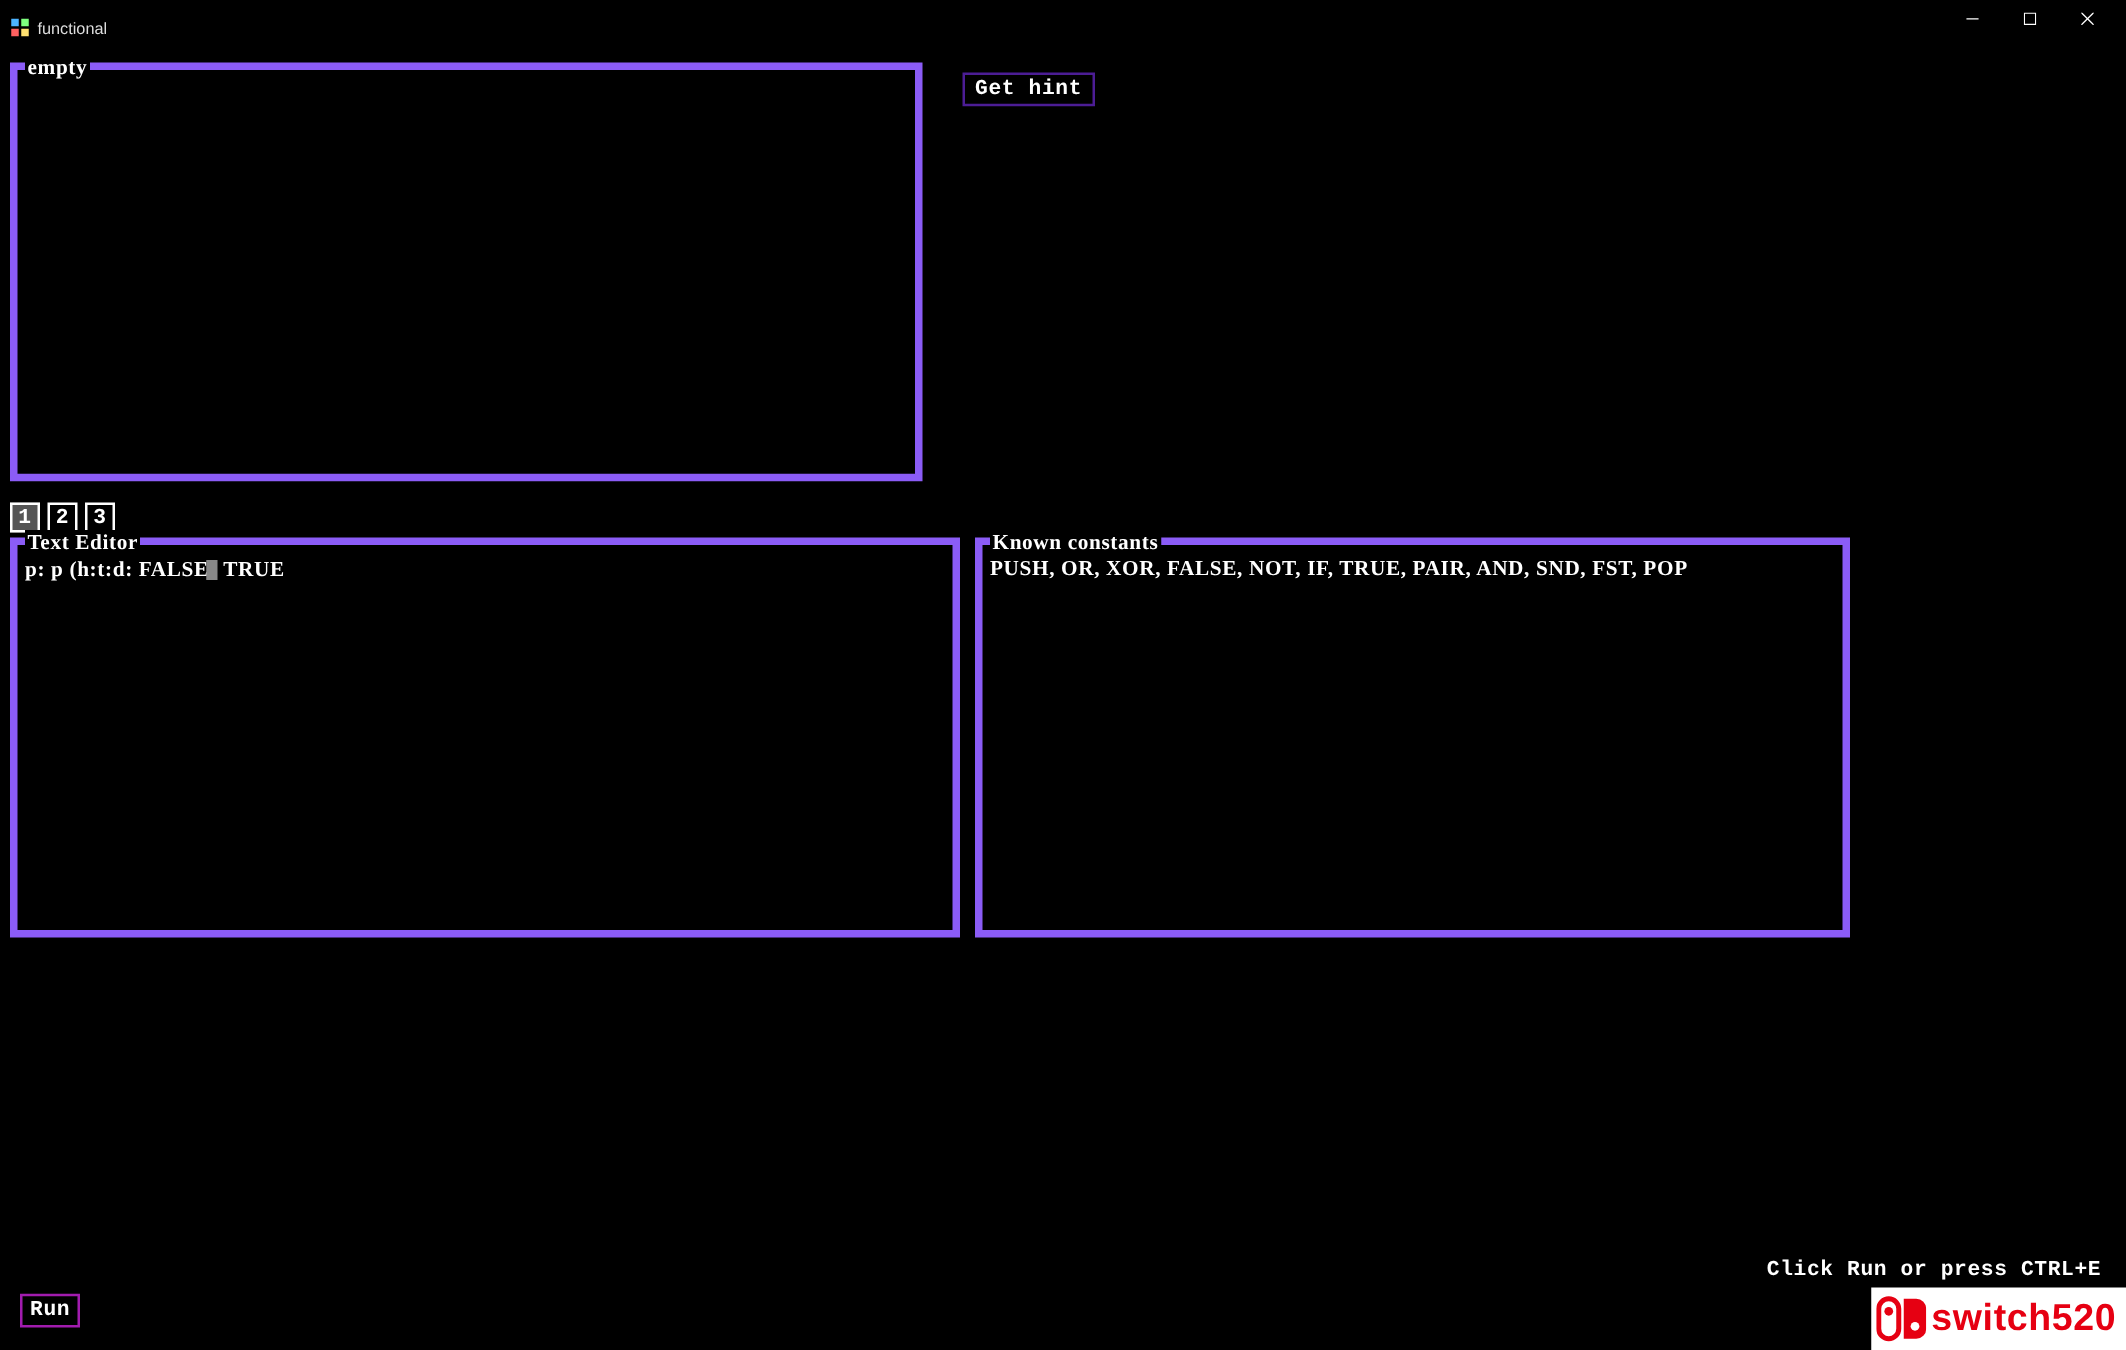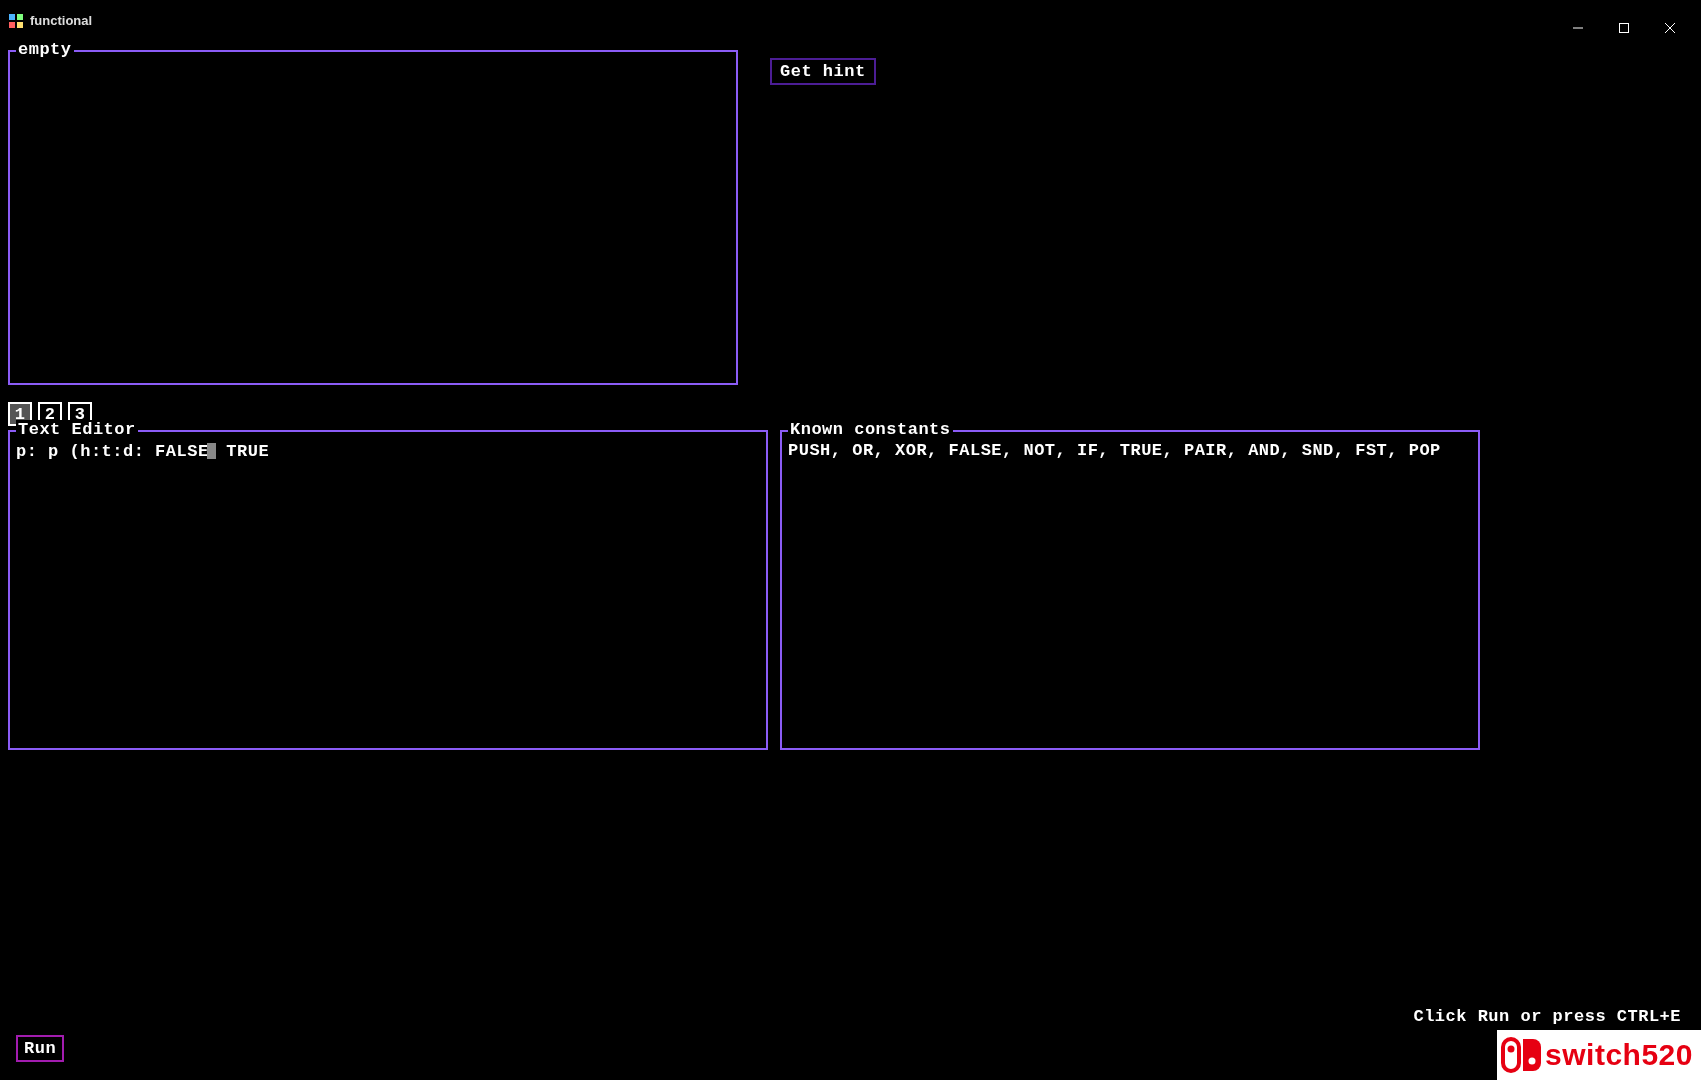--- a/index.html
+++ b/index.html
@@ -13,24 +13,24 @@
       height: 1080px;
       overflow: hidden;
       position: relative;
       
     }
     
     .titlebar {
       height: 30px;
       background: #000;
       display: flex;
-      align-items: flex-start;
-      padding: 13px 8px;
+      align-items: flex-end;
+      padding: 0 8px;
       color: #ddd;
-      font-weight: bold;
+      font-weight: normal;
       font-family: "Segoe UI", sans-serif;
       font-size: 13px;
     }
     .titlebar .app-icon {
       width: 16px;
       height: 16px;
       margin-right: 6px;
       display: inline-flex;
       align-items: center;
       justify-content: center;
@@ -54,22 +54,23 @@
       top: 30px;
       right: 0;
       bottom: 0;
       font-family: "Lucida Console","Courier New",monospace;
       font-size: 17px;
       letter-spacing: 0.5px;
       font-weight: bold;
     }
     .panel {
       position: absolute;
-      border: 2px solid #8b5cf6;
+      border: 6px solid #8b5cf6;
       padding: 10px 22px 6px 6px;
+      font-family: Liberation Serif, serif;
     }
     .panel-title {
       position: absolute;
       top: -12px;
       left: 6px;
       background: #000;
       padding: 0 2px;
     }
     .desc-panel { left: 8px; top: 20px; width: 730px; height: 335px; }
     .desc-text { white-space: pre; line-height: 1.1; }

